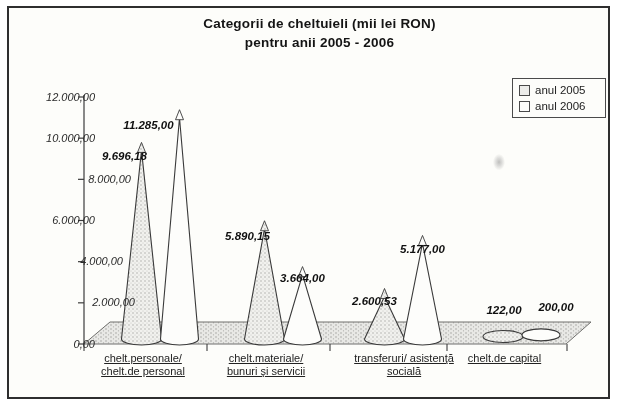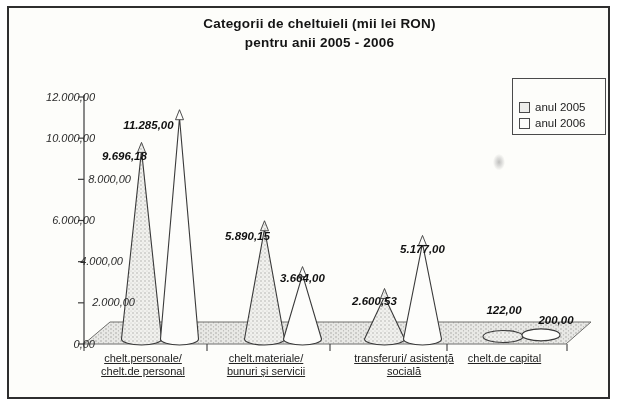--- a/index.html
+++ b/index.html
@@ -10,21 +10,21 @@
   #frame{
     position:absolute;left:7px;top:6px;width:599px;height:389px;
     border:2px solid #2e2e2e;background:#fdfdfa;
   }
   #title{
     position:absolute;left:7px;top:14px;width:601px;text-align:center;
     font-weight:bold;font-size:13.5px;line-height:19px;color:#141414;letter-spacing:.2px;margin-left:12px;
   }
   #legend{
     position:absolute;left:512px;top:78px;width:94px;
-    border:1.5px solid #4a4a4a;background:#fdfdfa;padding:20px 0 3px 6px;box-sizing:border-box;
+    border:1.5px solid #4a4a4a;background:#fdfdfa;padding:3px 0 3px 6px;box-sizing:border-box;
   }
   .legend-row{display:flex;align-items:center;height:16px;}
   .legend-swatch{
     width:9px;height:9px;border:1px solid #4a4a4a;margin-right:5px;flex:0 0 auto;
   }
   .sw-2005{background:#ededea;}
   .sw-2006{background:#fcfcfa;}
   .legend-label{font-size:11.5px;color:#222;white-space:nowrap;}
   #plot-svg{position:absolute;left:0;top:0;}
   .y-tick-label{
@@ -102,21 +102,21 @@
   </svg>
 
   <div id="labels-layer">
       <div class="data-label" style="left: 124.5px; top: 156.42px;">9.696,18</div>
       <div class="data-label" style="left: 148.5px; top: 124.717px;">11.285,00</div>
       <div class="data-label" style="left: 247.5px; top: 235.761px;">5.890,15</div>
       <div class="data-label" style="left: 302.5px; top: 277.583px;">3.664,00</div>
       <div class="data-label" style="left: 374.5px; top: 301.472px;">2.600,53</div>
       <div class="data-label" style="left: 422.5px; top: 249.44px;">5.177,00</div>
       <div class="data-label" style="left: 504px; top: 310.489px;">122,00</div>
-      <div class="data-label" style="left: 556px; top: 320px;">200,00</div>
+      <div class="data-label" style="left: 556px; top: 307px;">200,00</div>
       <div class="y-tick-label" style="top: 337.5px;">0,00</div>
       <div class="y-tick-label" style="top: 296.333px; padding-left: 40px;">2.000,00</div>
       <div class="y-tick-label" style="top: 255.167px; padding-left: 28px;">4.000,00</div>
       <div class="y-tick-label" style="top: 214px;">6.000,00</div>
       <div class="y-tick-label" style="top: 172.833px; padding-left: 36px;">8.000,00</div>
       <div class="y-tick-label" style="top: 131.667px;">10.000,00</div>
       <div class="y-tick-label" style="top: 90.5px;">12.000,00</div>
       <div class="category-label" style="left: 143px; top: 352px;">chelt.personale/
 chelt.de personal</div>
       <div class="category-label" style="left: 266px; top: 352px;">chelt.materiale/

